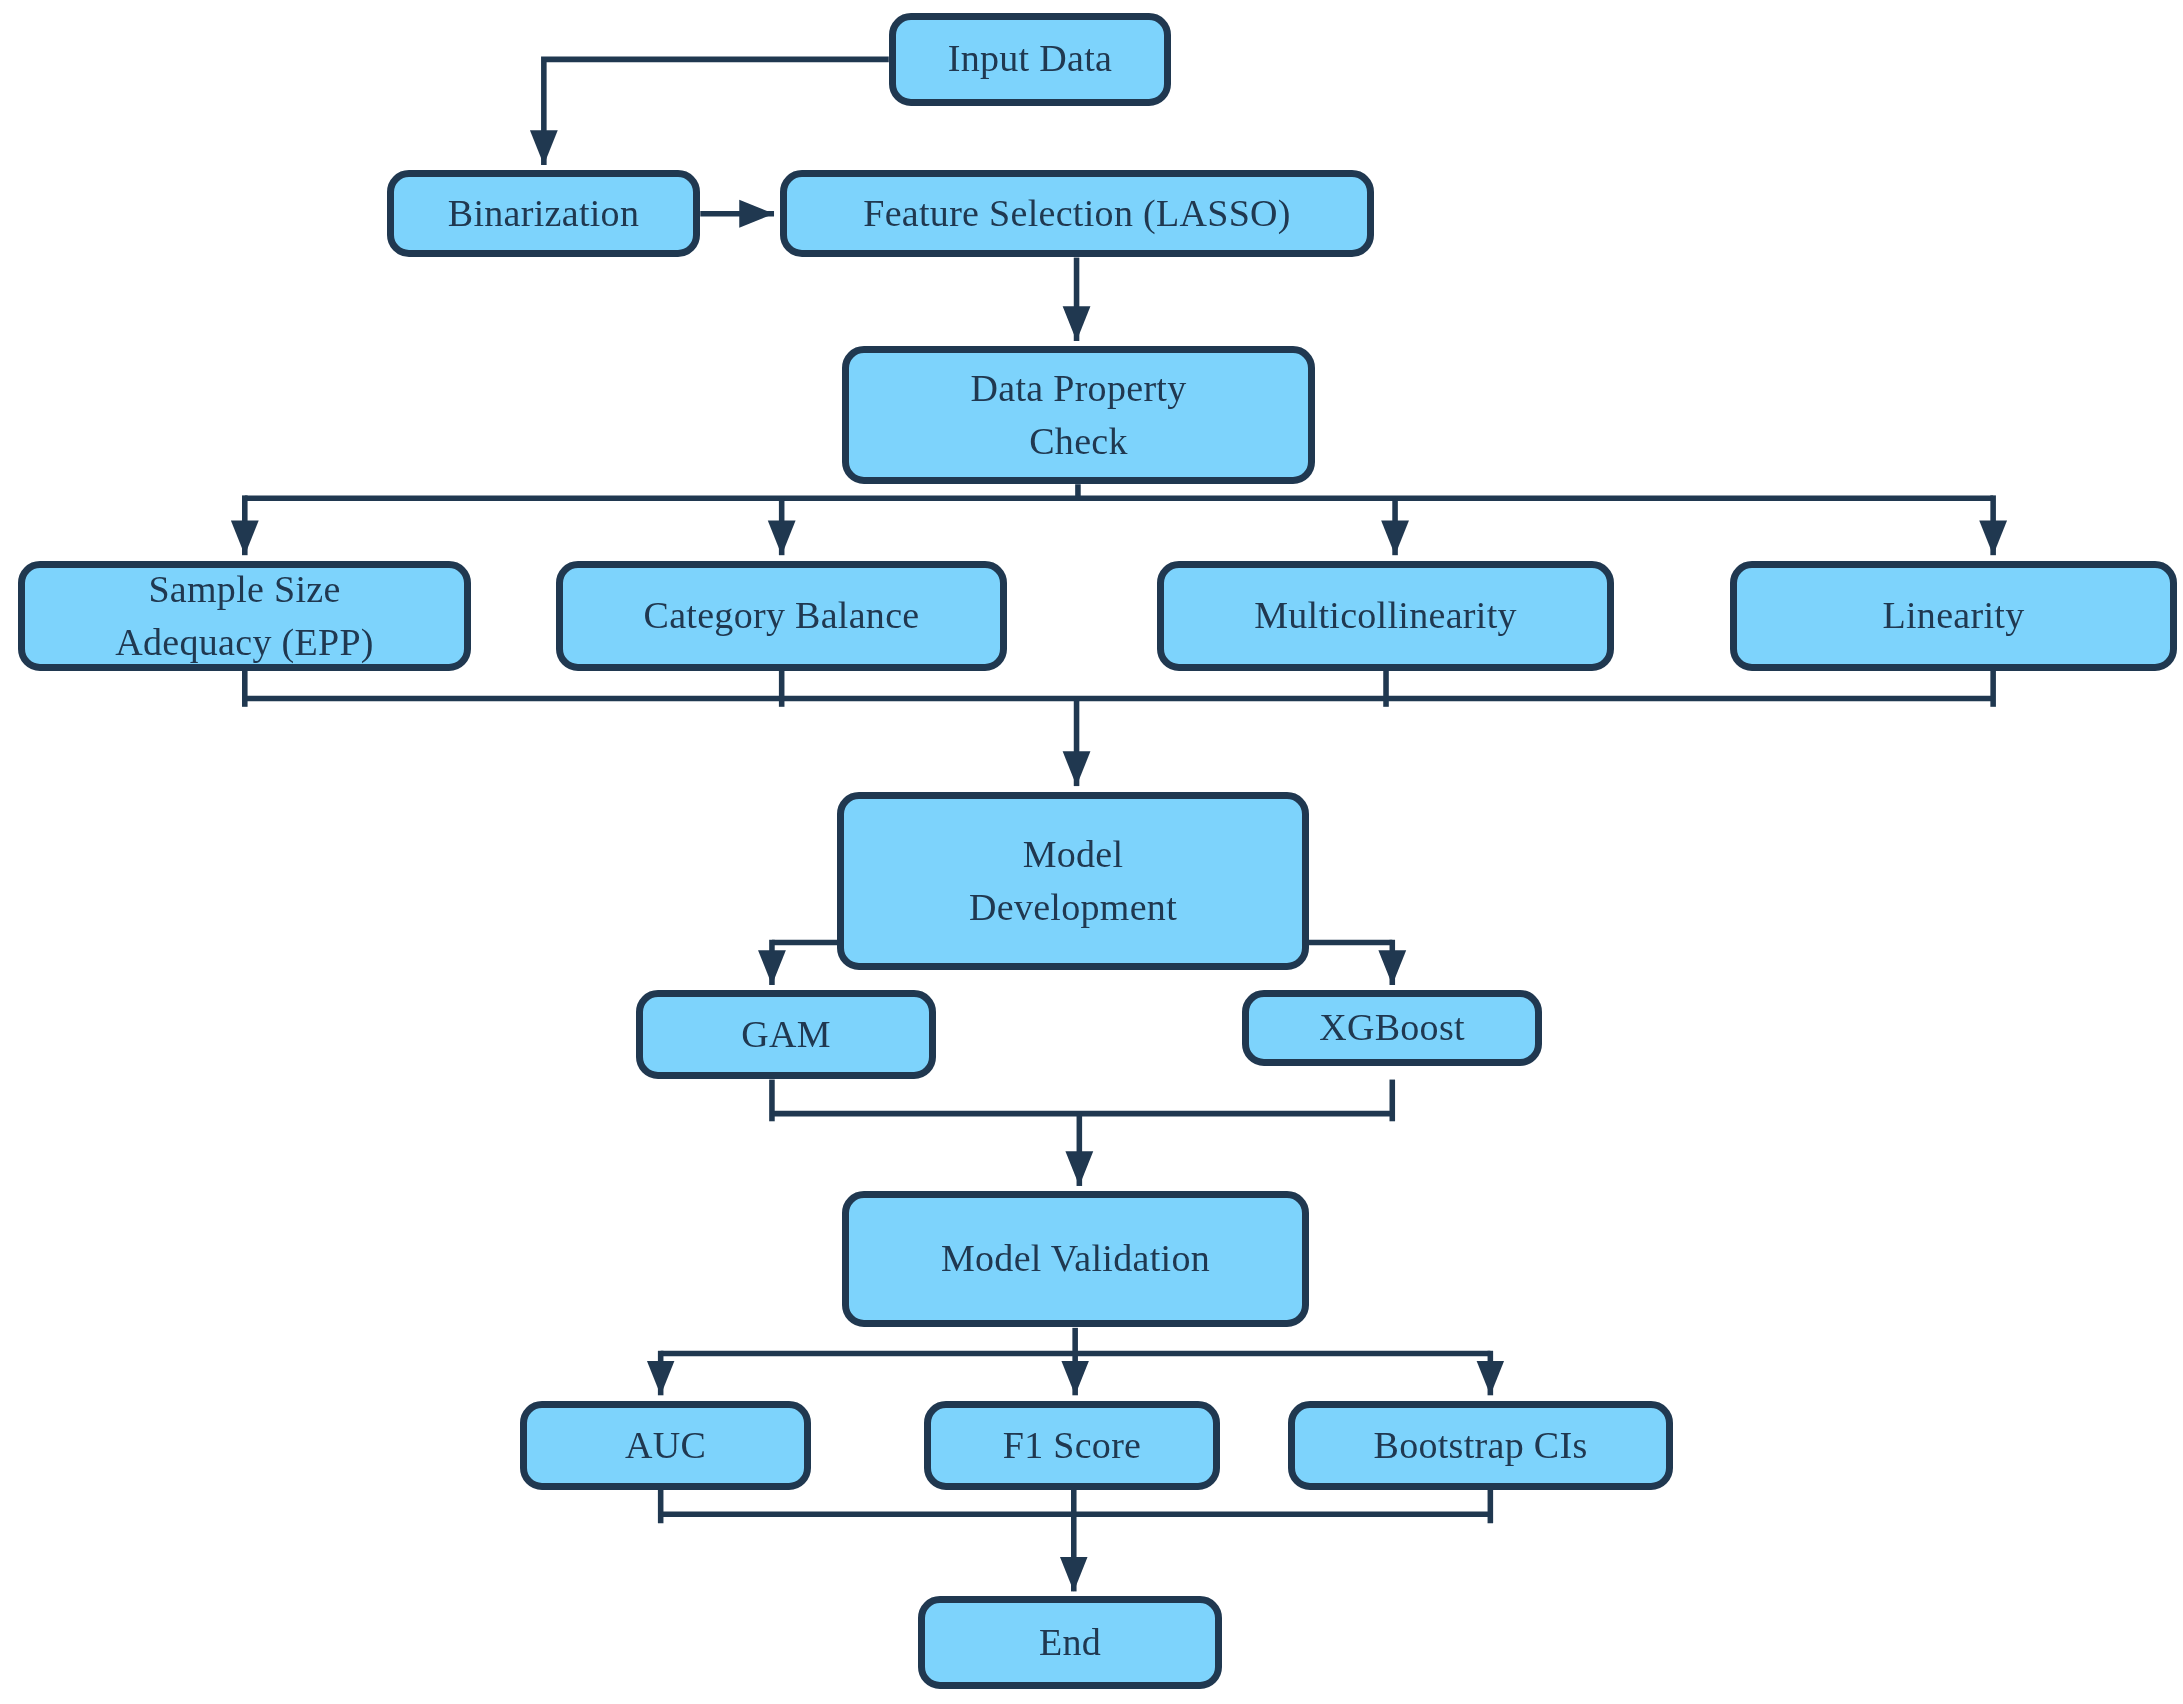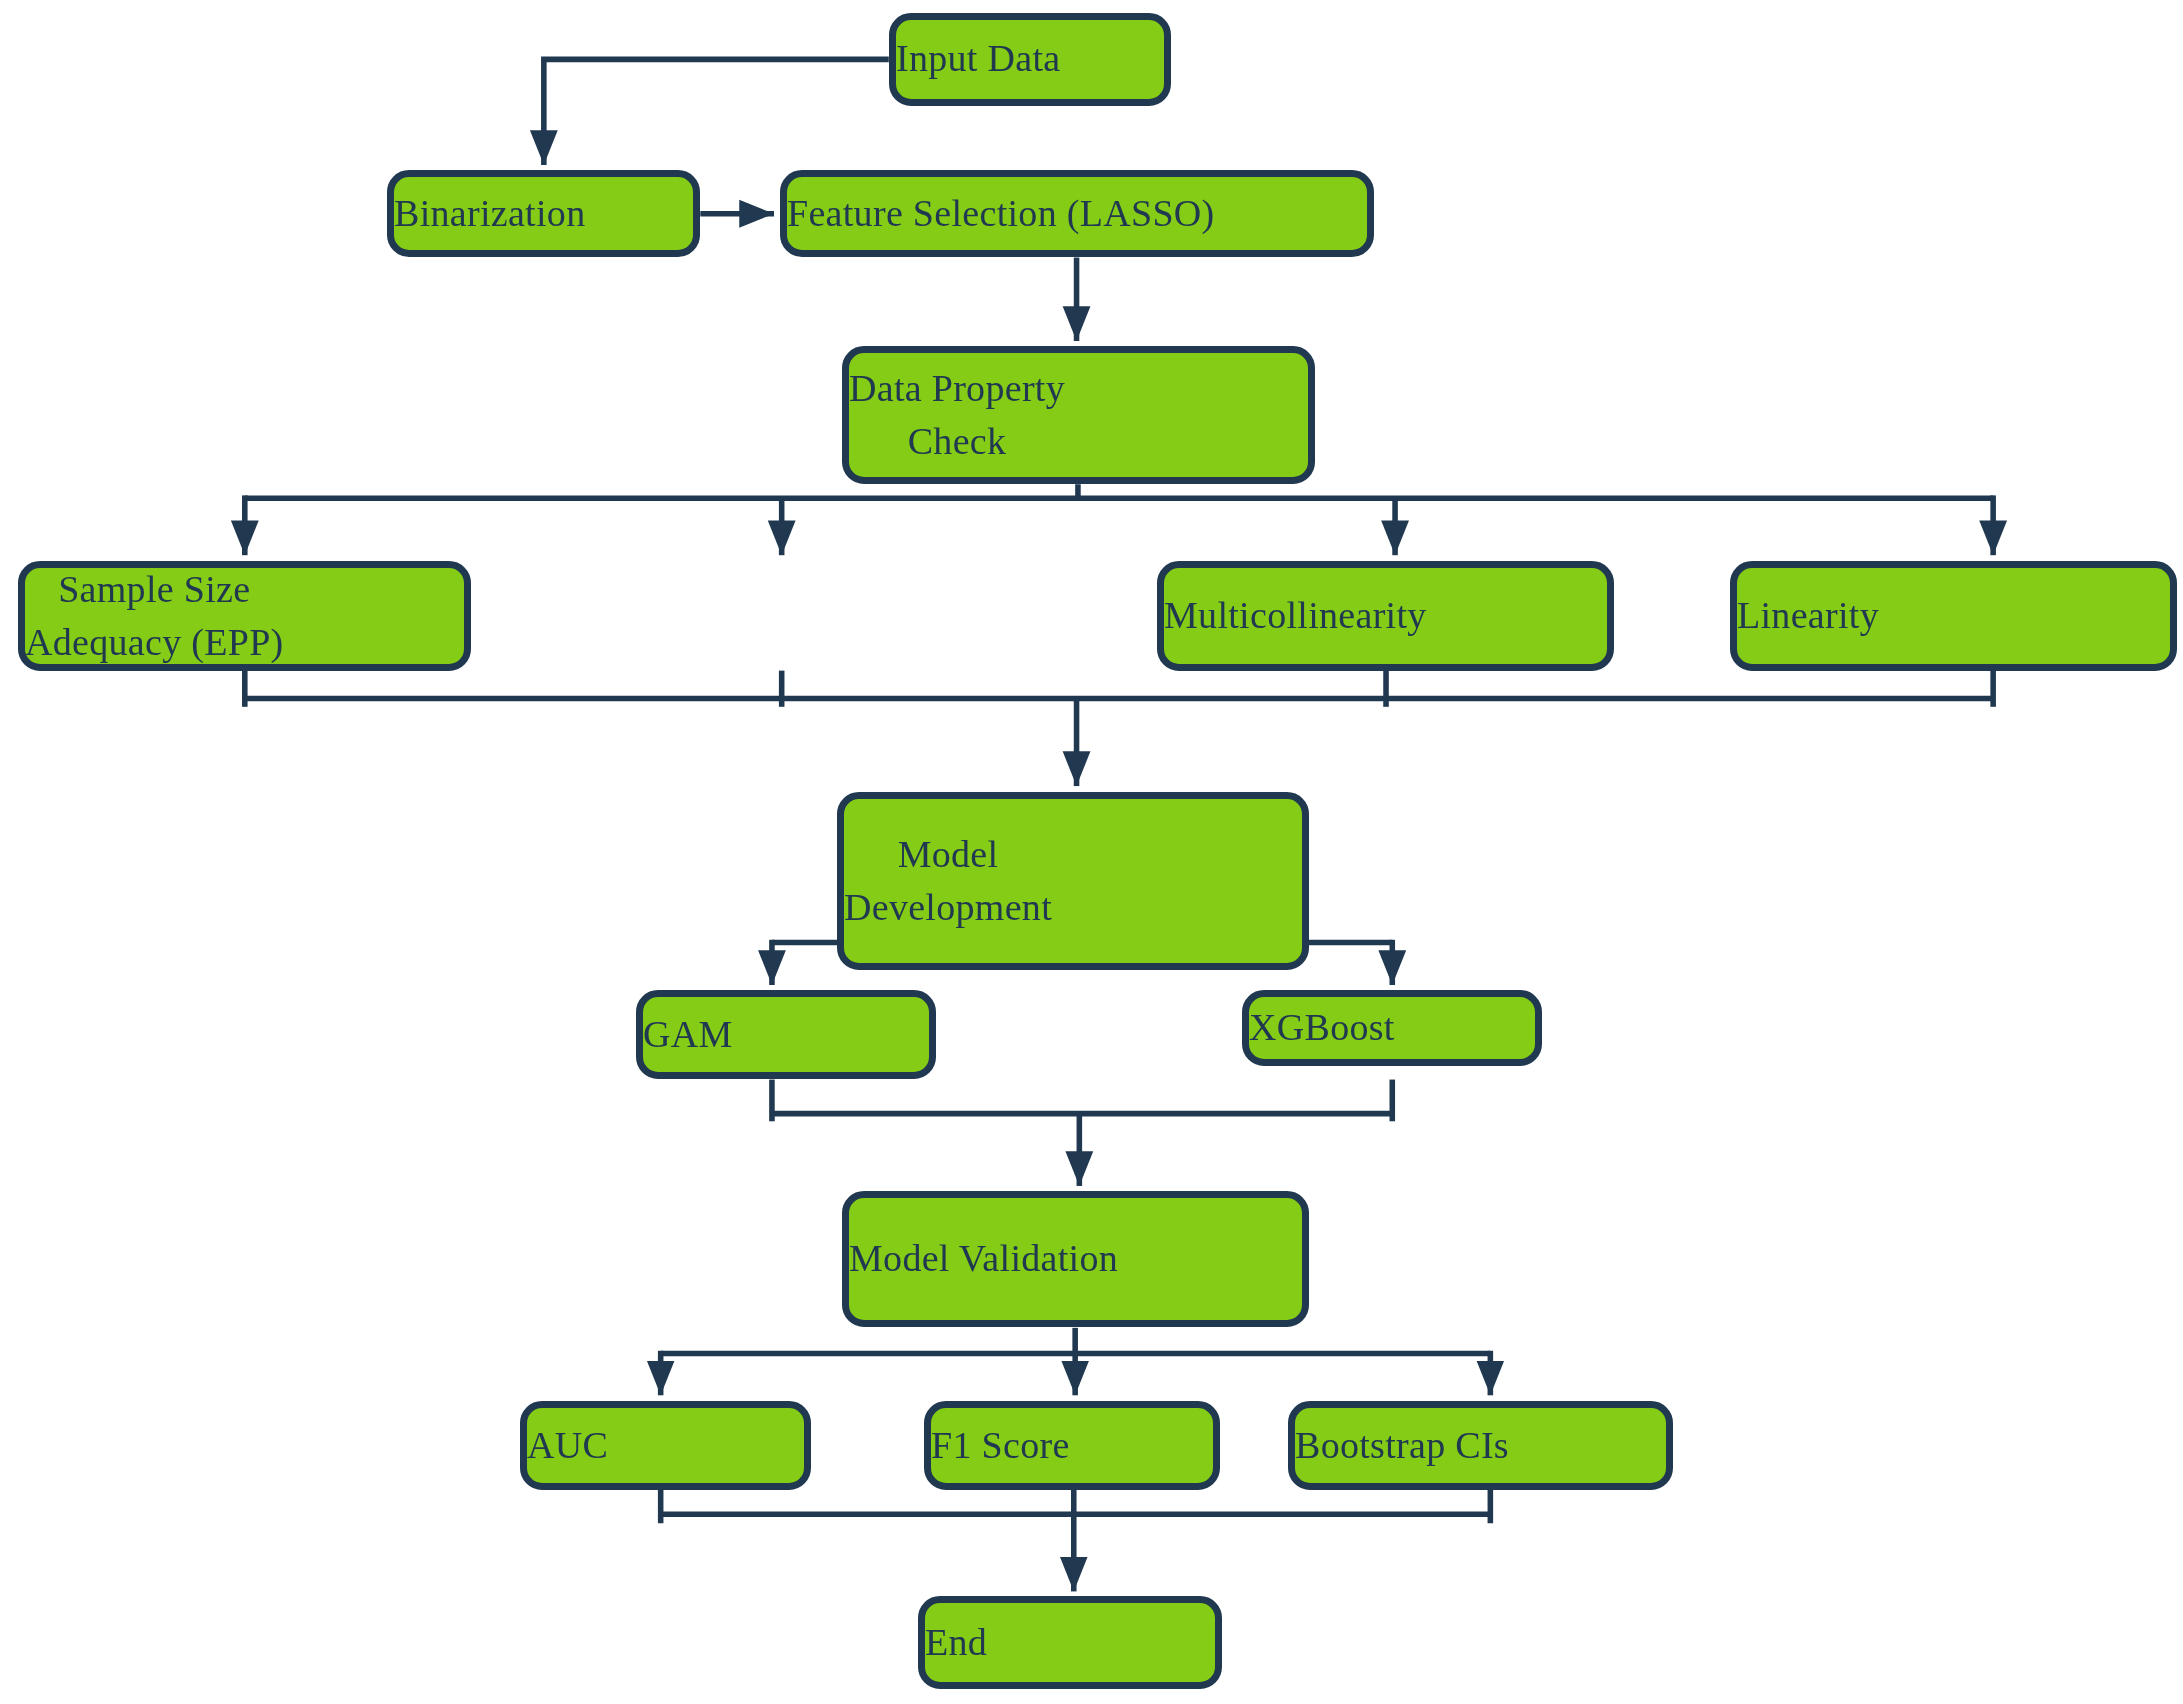--- a/index.html
+++ b/index.html
@@ -24,26 +24,26 @@
   }
   svg.edges path {
     fill: none;
     stroke: #203850;
     stroke-width: 8;
     stroke-linejoin: miter;
   }
   .node {
     position: absolute;
     box-sizing: border-box;
-    background: #84cc16;
+    background: #7dd3fc;
     border: 7px solid #203850;
     border-radius: 22px;
     display: flex;
     align-items: center;
-    justify-content: flex-start;
+    justify-content: center;
     text-align: center;
   }
   .node .label {
     color: #203850;
     font-size: 38px;
     line-height: 1.4;
     white-space: pre-line;
     letter-spacing: 0.3px;
   }
 </style>
@@ -115,20 +115,23 @@
   <div class="node" style="left:842px; top:346px; width:473px; height:138px;">
     <span class="label">Data Property
 Check</span>
   </div>
 
   <div class="node" style="left:18px; top:561px; width:453px; height:110px;">
     <span class="label">Sample Size
 Adequacy (EPP)</span>
   </div>
 
+  <div class="node" style="left:556px; top:561px; width:451px; height:110px;">
+    <span class="label">Category Balance</span>
+  </div>
 
   <div class="node" style="left:1157px; top:561px; width:457px; height:110px;">
     <span class="label">Multicollinearity</span>
   </div>
 
   <div class="node" style="left:1730px; top:561px; width:447px; height:110px;">
     <span class="label">Linearity</span>
   </div>
 
   <div class="node" style="left:837px; top:792px; width:472px; height:178px;">

